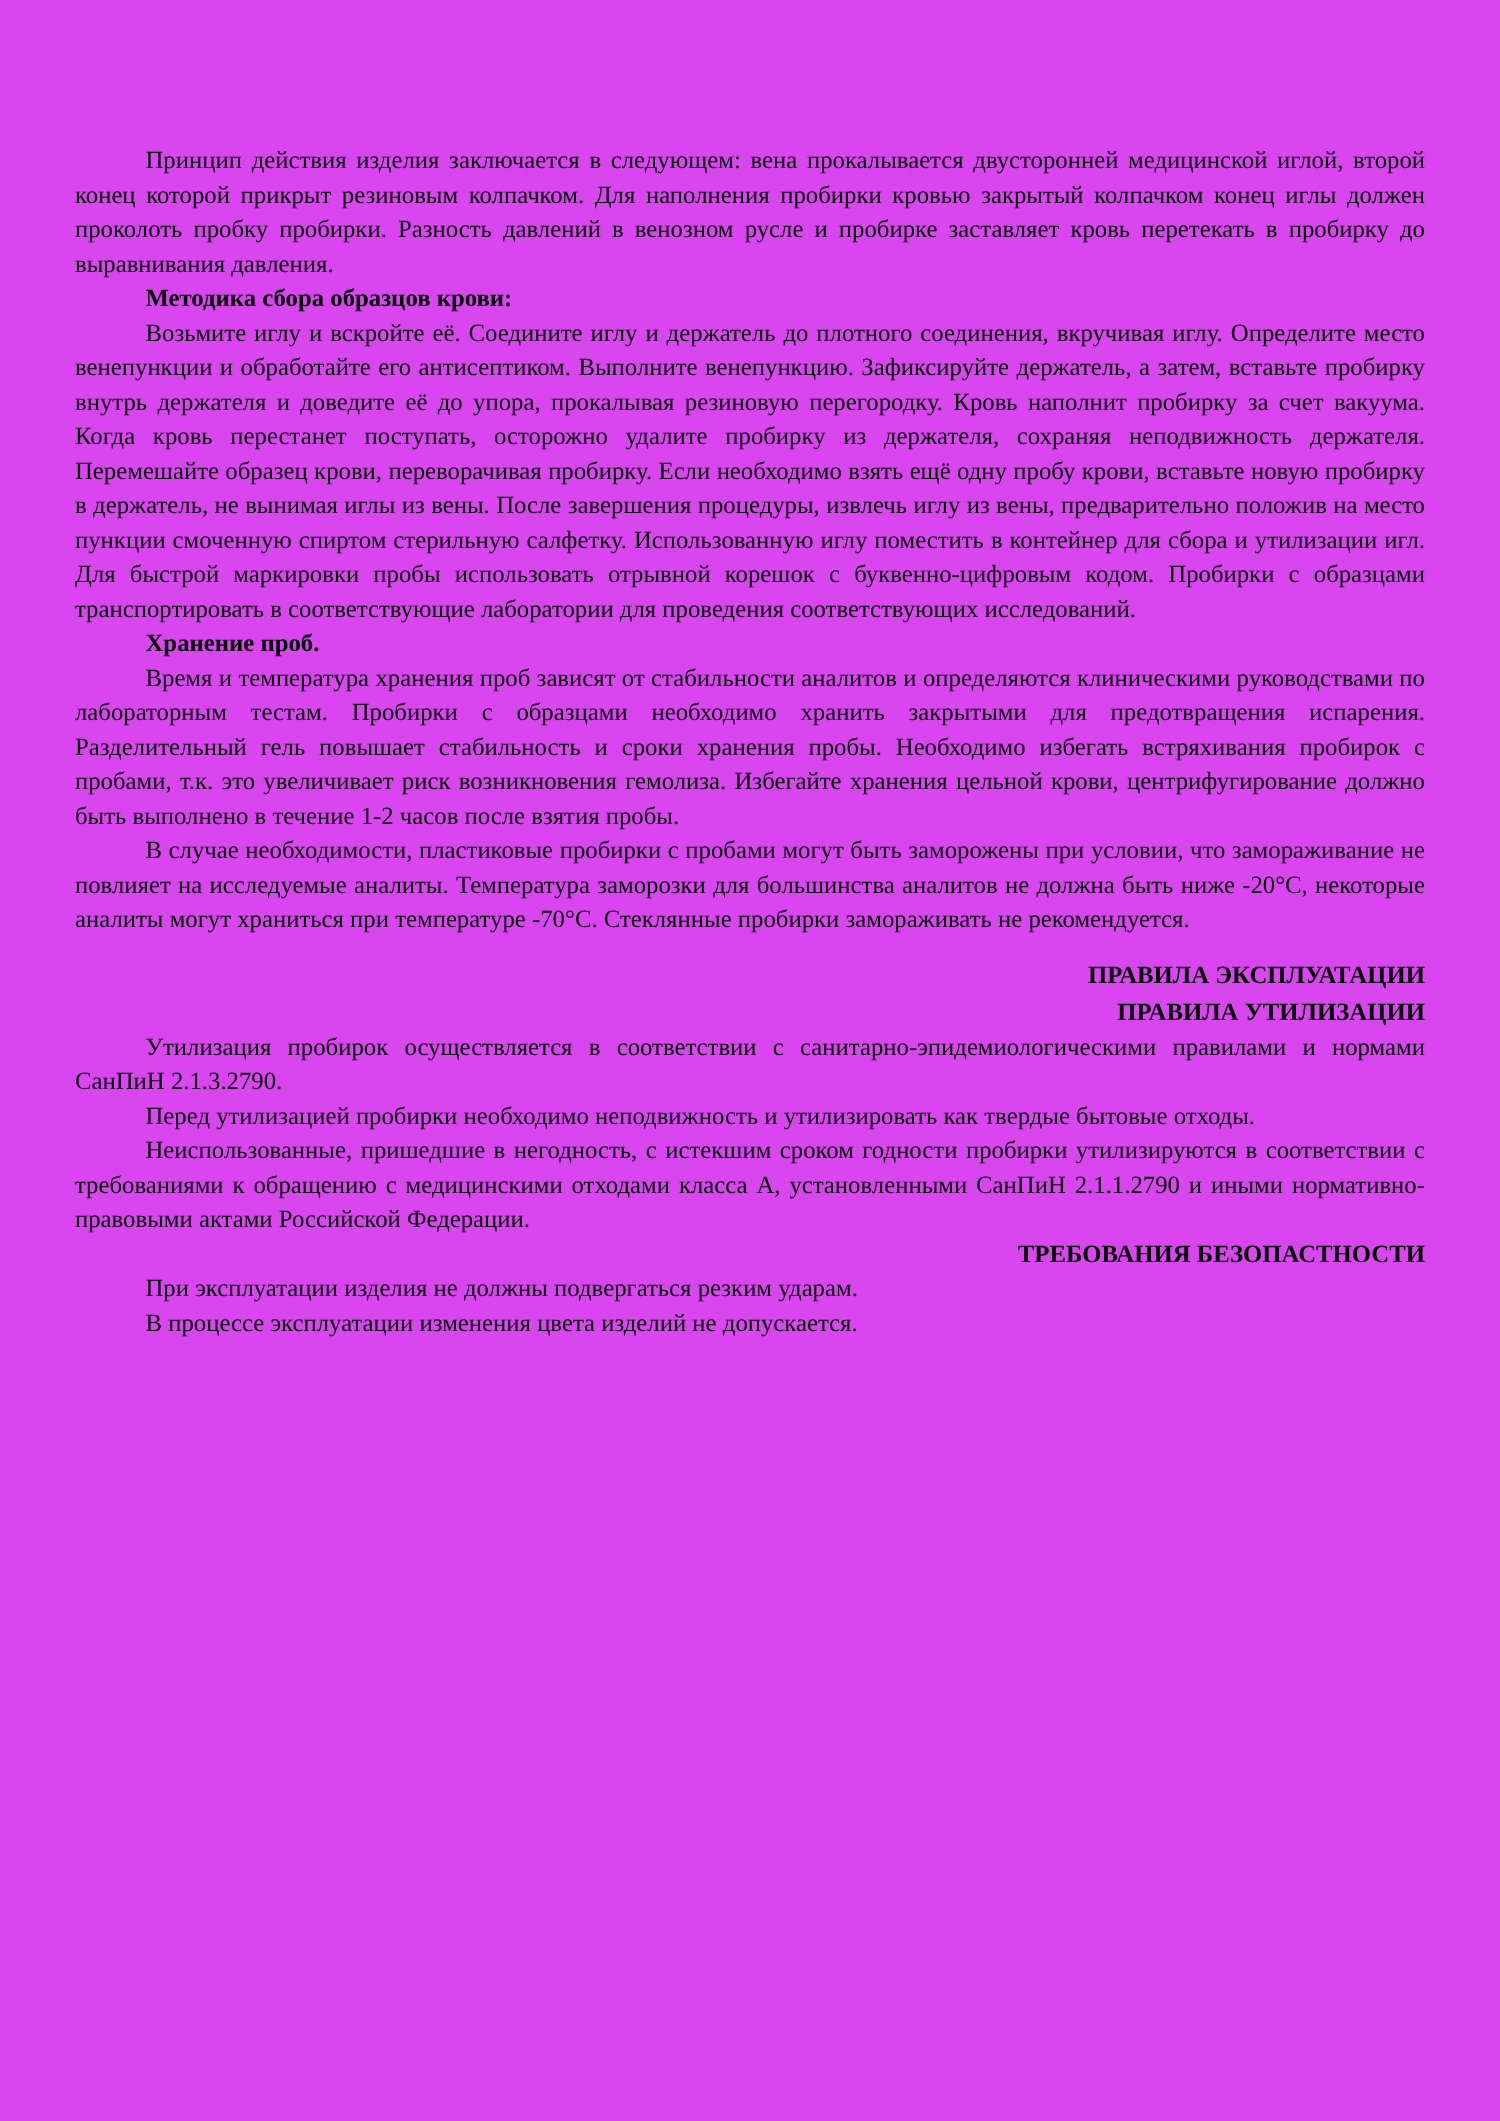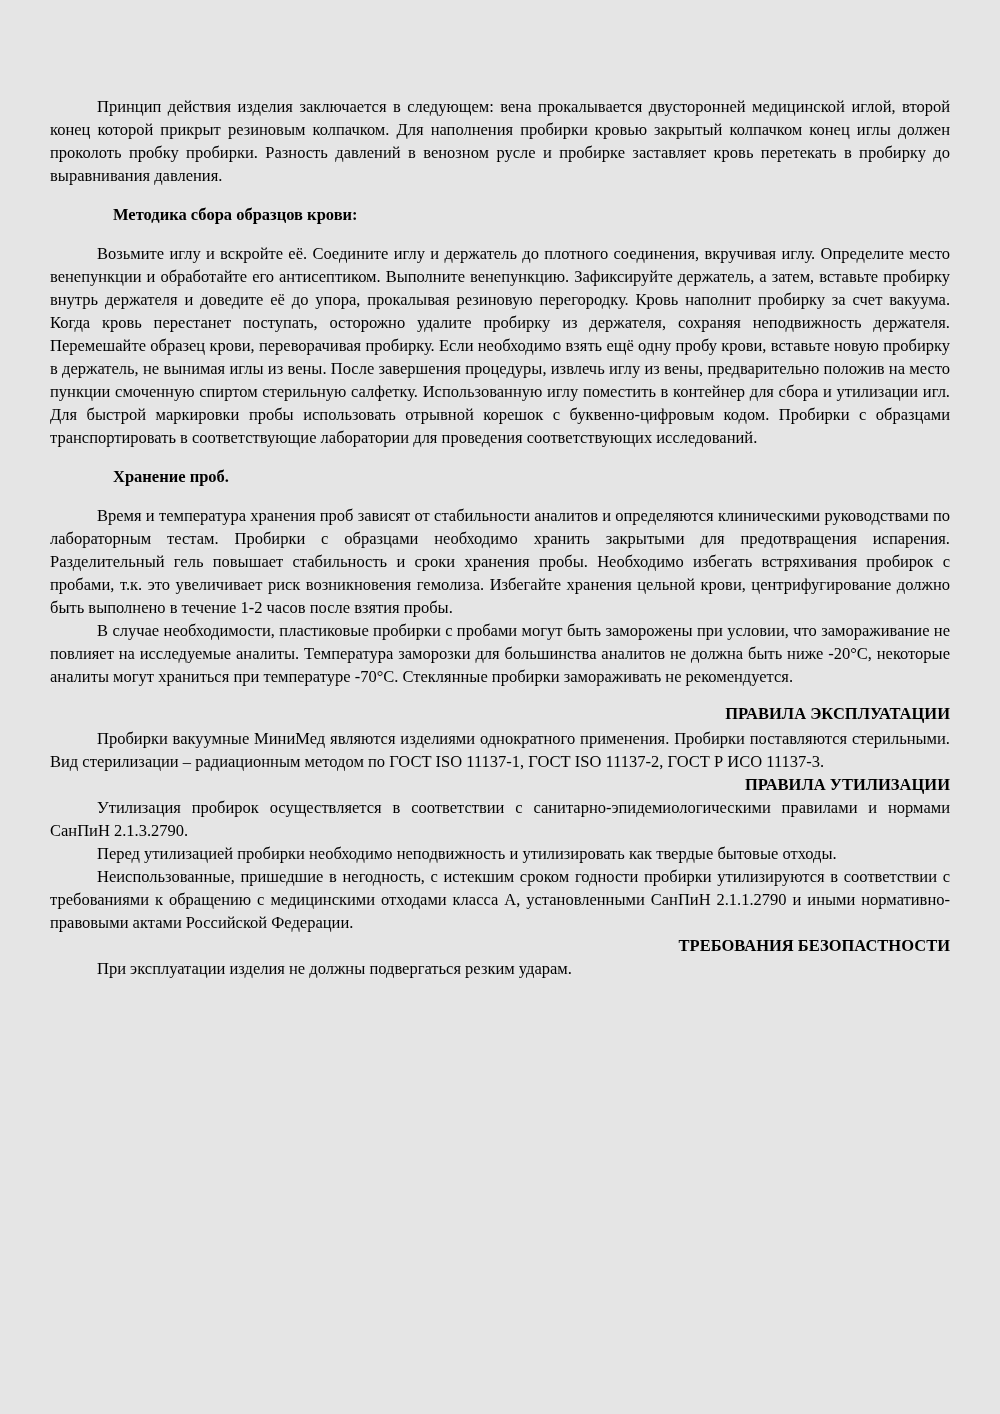--- a/index.html
+++ b/index.html
@@ -5,36 +5,36 @@
   html, body {
     margin: 0;
     padding: 0;
     background: #ffffff;
   }
   .page {
     position: relative;
     width: 1000px;
     height: 1414px;
     margin: 0 auto;
-    background: #e5e5e5;
+    background: #d946ef;
     color: #000000;
     font-family: "Liberation Serif", "DejaVu Serif", serif;
     font-size: 16.5px;
     line-height: 23px;
     box-sizing: border-box;
     padding: 95px 50px 40px 50px;
     overflow: hidden;
   }
   .p {
     margin: 0;
     text-align: justify;
     text-indent: 47px;
   }
   .hb {
-    margin: 16px;
+    margin: 0;
     font-weight: bold;
     text-align: left;
     text-indent: 47px;
   }
   .hc {
     margin: 0;
     font-weight: bold;
     text-align: right;
     text-indent: 0;
   }
@@ -50,21 +50,21 @@
 
 <div class="page">
 
   <p class="p">Принцип действия изделия заключается в следующем: вена прокалывается двусторонней медицинской иглой, второй конец которой прикрыт резиновым колпачком. Для наполнения пробирки кровью закрытый колпачком конец иглы должен проколоть пробку пробирки. Разность давлений в венозном русле и пробирке заставляет кровь перетекать в пробирку до выравнивания давления.</p>
   <p class="hb">Методика сбора образцов крови:</p>
   <p class="p">Возьмите иглу и вскройте её. Соедините иглу и держатель до плотного соединения, вкручивая иглу. Определите место венепункции и обработайте его антисептиком. Выполните венепункцию. Зафиксируйте держатель, а затем, вставьте пробирку внутрь держателя и доведите её до упора, прокалывая резиновую перегородку. Кровь наполнит пробирку за счет вакуума. Когда кровь перестанет поступать, осторожно удалите пробирку из держателя, сохраняя неподвижность держателя. Перемешайте образец крови, переворачивая пробирку. Если необходимо взять ещё одну пробу крови, вставьте новую пробирку в держатель, не вынимая иглы из вены. После завершения процедуры, извлечь иглу из вены, предварительно положив на место пункции смоченную спиртом стерильную салфетку. Использованную иглу поместить в контейнер для сбора и утилизации игл. Для быстрой маркировки пробы использовать отрывной корешок с буквенно-цифровым кодом. Пробирки с образцами транспортировать в соответствующие лаборатории для проведения соответствующих исследований.</p>
   <p class="hb">Хранение проб.</p>
   <p class="p">Время и температура хранения проб зависят от стабильности аналитов и определяются клиническими руководствами по лабораторным тестам. Пробирки с образцами необходимо хранить закрытыми для предотвращения испарения. Разделительный гель повышает стабильность и сроки хранения пробы. Необходимо избегать встряхивания пробирок с пробами, т.к. это увеличивает риск возникновения гемолиза. Избегайте хранения цельной крови, центрифугирование должно быть выполнено в течение 1-2 часов после взятия пробы.</p>
   <p class="p">В случае необходимости, пластиковые пробирки с пробами могут быть заморожены при условии, что замораживание не повлияет на исследуемые аналиты. Температура заморозки для большинства аналитов не должна быть ниже -20°С, некоторые аналиты могут храниться при температуре -70°С. Стеклянные пробирки замораживать не рекомендуется.</p>
   <p class="hc gap-before gap-after">ПРАВИЛА ЭКСПЛУАТАЦИИ</p>
-  <p class="p">Пробирки вакуумные МиниМед являются изделиями однократного применения. Пробирки поставляются стерильными. Вид стерилизации – радиационным методом по ГОСТ ISO 11137-1, ГОСТ ISO 11137-2, ГОСТ Р ИСО 11137-3.</p>
   <p class="hc">ПРАВИЛА УТИЛИЗАЦИИ</p>
   <p class="p">Утилизация пробирок осуществляется в соответствии с санитарно-эпидемиологическими правилами и нормами СанПиН 2.1.3.2790.</p>
   <p class="p">Перед утилизацией пробирки необходимо неподвижность и утилизировать как твердые бытовые отходы.</p>
   <p class="p">Неиспользованные, пришедшие в негодность, с истекшим сроком годности пробирки утилизируются в соответствии с требованиями к обращению с медицинскими отходами класса А, установленными СанПиН 2.1.1.2790 и иными нормативно-правовыми актами Российской Федерации.</p>
   <p class="hc">ТРЕБОВАНИЯ БЕЗОПАСТНОСТИ</p>
   <p class="p">При эксплуатации изделия не должны подвергаться резким ударам.</p>
+  <p class="p">В процессе эксплуатации изменения цвета изделий не допускается.</p>
 
 </div>
 
 </body></html>

